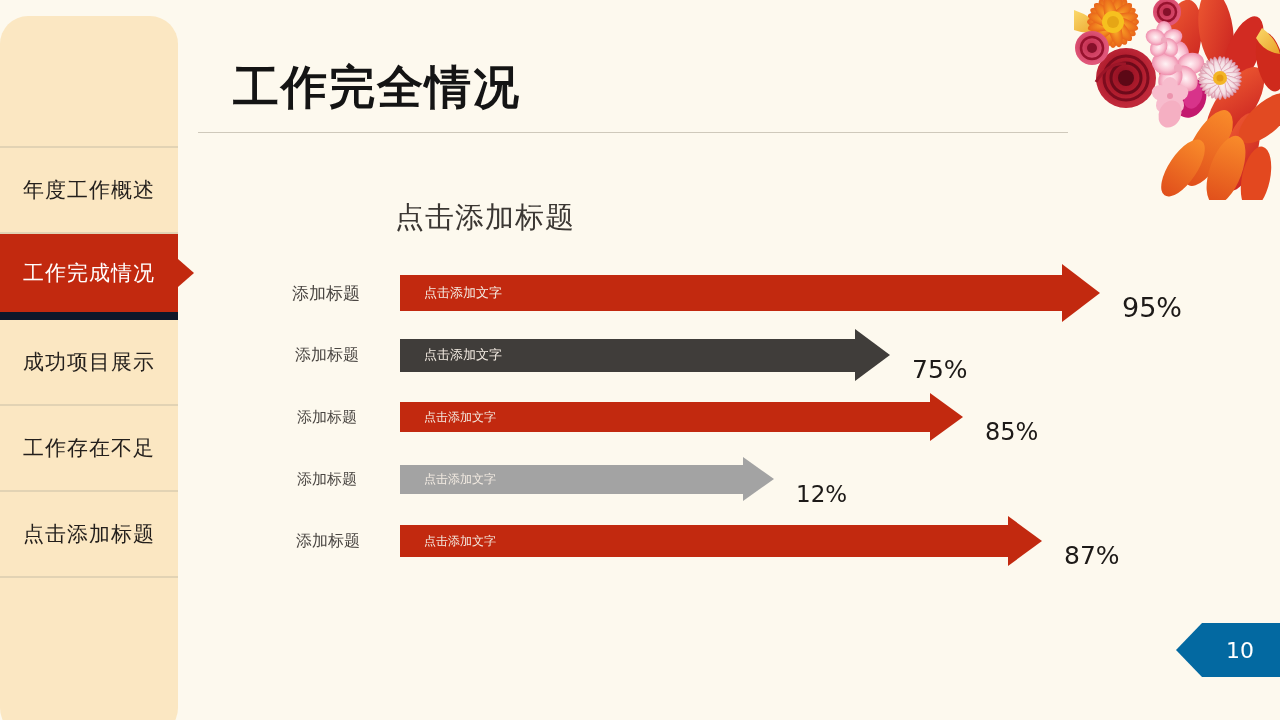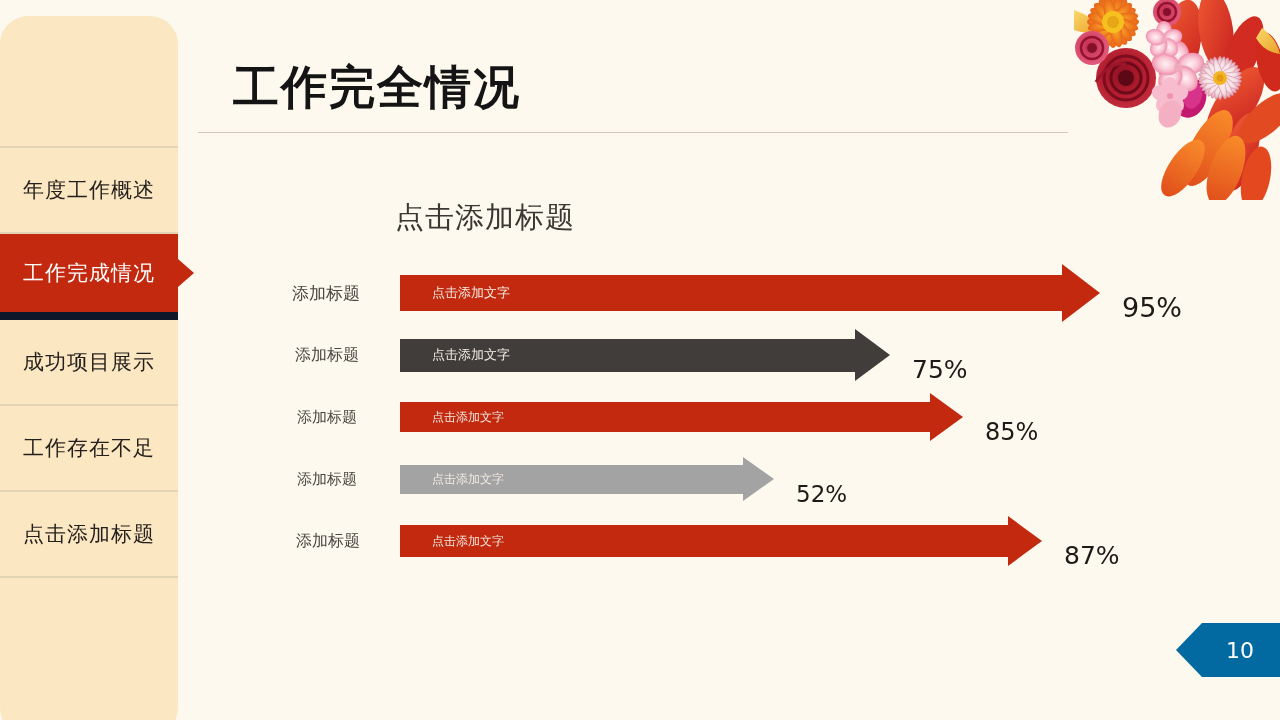--- a/index.html
+++ b/index.html
@@ -138,21 +138,21 @@
     align-items: center;
     box-sizing: border-box;
   }
   .arrow-shaft {
     height: 100%;
     display: flex;
     align-items: center;
     box-sizing: border-box;
   }
   .arrow-text {
-    padding-left: 32px;
+    padding-left: 24px;
     font-size: 13px;
     color: #f4ece3;
     white-space: nowrap;
     font-family: "DejaVu Sans", "Liberation Sans", sans-serif;
   }
   .arrow-head {
     width: 0;
     height: 0;
     flex: 0 0 auto;
   }
@@ -264,21 +264,21 @@
       </div>
       <div class="row">
         <div class="row-label" style="left: 297px; font-size: 15px;">添加标题</div>
         <div class="arrow-wrap">
           <div class="arrow">
             <div class="arrow-shaft" style="width: 343px; height: 29px; background: rgb(163, 163, 163);">
               <div class="arrow-text" style="font-size: 12px;">点击添加文字</div>
             </div>
             <div class="arrow-head" style="border-top: 22px solid transparent; border-bottom: 22px solid transparent; border-left: 31px solid rgb(163, 163, 163);"></div>
           </div>
-          <div class="pct" style="font-size: 23px;">52%</div>
+          <div class="pct" style="font-size: 23px;">12%</div>
         </div>
       </div>
       <div class="row">
         <div class="row-label" style="left: 296px; font-size: 16px;">添加标题</div>
         <div class="arrow-wrap">
           <div class="arrow">
             <div class="arrow-shaft" style="width: 608px; height: 32px; background: rgb(194, 41, 15);">
               <div class="arrow-text" style="font-size: 12px;">点击添加文字</div>
             </div>
             <div class="arrow-head" style="border-top: 25px solid transparent; border-bottom: 25px solid transparent; border-left: 34px solid rgb(194, 41, 15);"></div>

